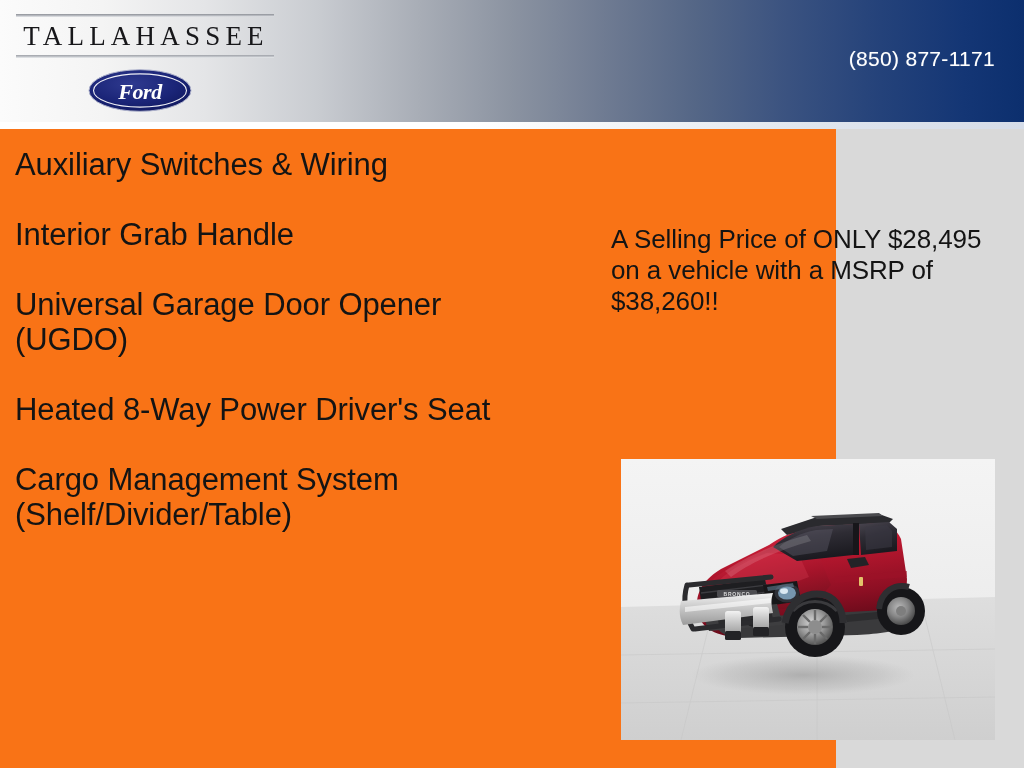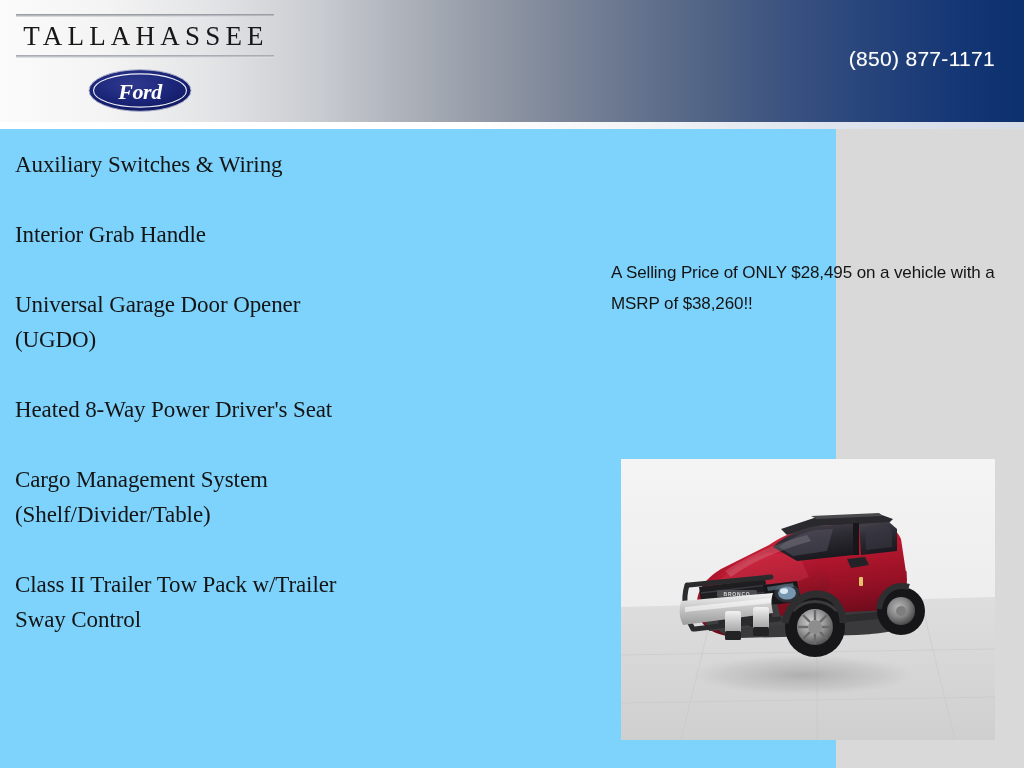--- a/index.html
+++ b/index.html
@@ -5,21 +5,21 @@
   * { margin:0; padding:0; box-sizing:border-box; }
   html, body {
     width:1024px; height:768px;
     overflow:hidden;
     background:#d9d9d9;
     font-family:"Liberation Sans", sans-serif;
   }
   .page {
     position:relative;
     width:836px; height:768px;
-    background:#7dd3fc;
+    background:#f97316;
   }
 
   
   .header {
     position:absolute; left:0; top:0;
     width:1024px; height:129px;
     background:linear-gradient(to right,
         #fbfbfb 0%,
         #f4f4f4 10%,
         #e4e5e7 20%,
@@ -79,34 +79,33 @@
     text-shadow:0 0 1px rgba(255,255,255,.35);
   }
 
   
   .features {
     position:absolute; left:15px; top:147px;
     width:540px;
   }
   .feature-item {
     color:#141414;
-    font-size:23px;
+    font-size:31px;
     line-height:35px;
     letter-spacing:-0.1px;
     margin-bottom:35px;
     white-space:pre-line;
-    font-family:Liberation Serif, serif;
   }
 
   
   .price-callout {
-    position:absolute; left:611px; top:257px;
+    position:absolute; left:611px; top:224px;
     width:400px;
     color:#141414;
-    font-size:17px;
+    font-size:26px;
     line-height:31px;
     letter-spacing:-0.1px;
   }
 
   
   .vehicle-photo {
     position:absolute; left:621px; top:459px;
     width:374px; height:281px;
     overflow:hidden;
     background:#efefef;
@@ -147,22 +146,20 @@
   </div>
 
   <div class="features">
     <div class="feature-item">Auxiliary Switches &amp; Wiring</div>
     <div class="feature-item">Interior Grab Handle</div>
     <div class="feature-item">Universal Garage Door Opener
 (UGDO)</div>
     <div class="feature-item">Heated 8-Way Power Driver's Seat</div>
     <div class="feature-item">Cargo Management System
 (Shelf/Divider/Table)</div>
-    <div class="feature-item">Class II Trailer Tow Pack w/Trailer
-Sway Control</div>
   </div>
 
   <div class="price-callout">A Selling Price of ONLY $28,495 on a vehicle with a MSRP of $38,260!!</div>
 
   <div class="vehicle-photo">
     <svg viewBox="0 0 374 281" xmlns="http://www.w3.org/2000/svg">
       <defs>
         <linearGradient id="backdrop" x1="0" y1="0" x2="0" y2="1">
           <stop offset="0%" stop-color="#f4f4f4"></stop>
           <stop offset="52%" stop-color="#ededed"></stop>

